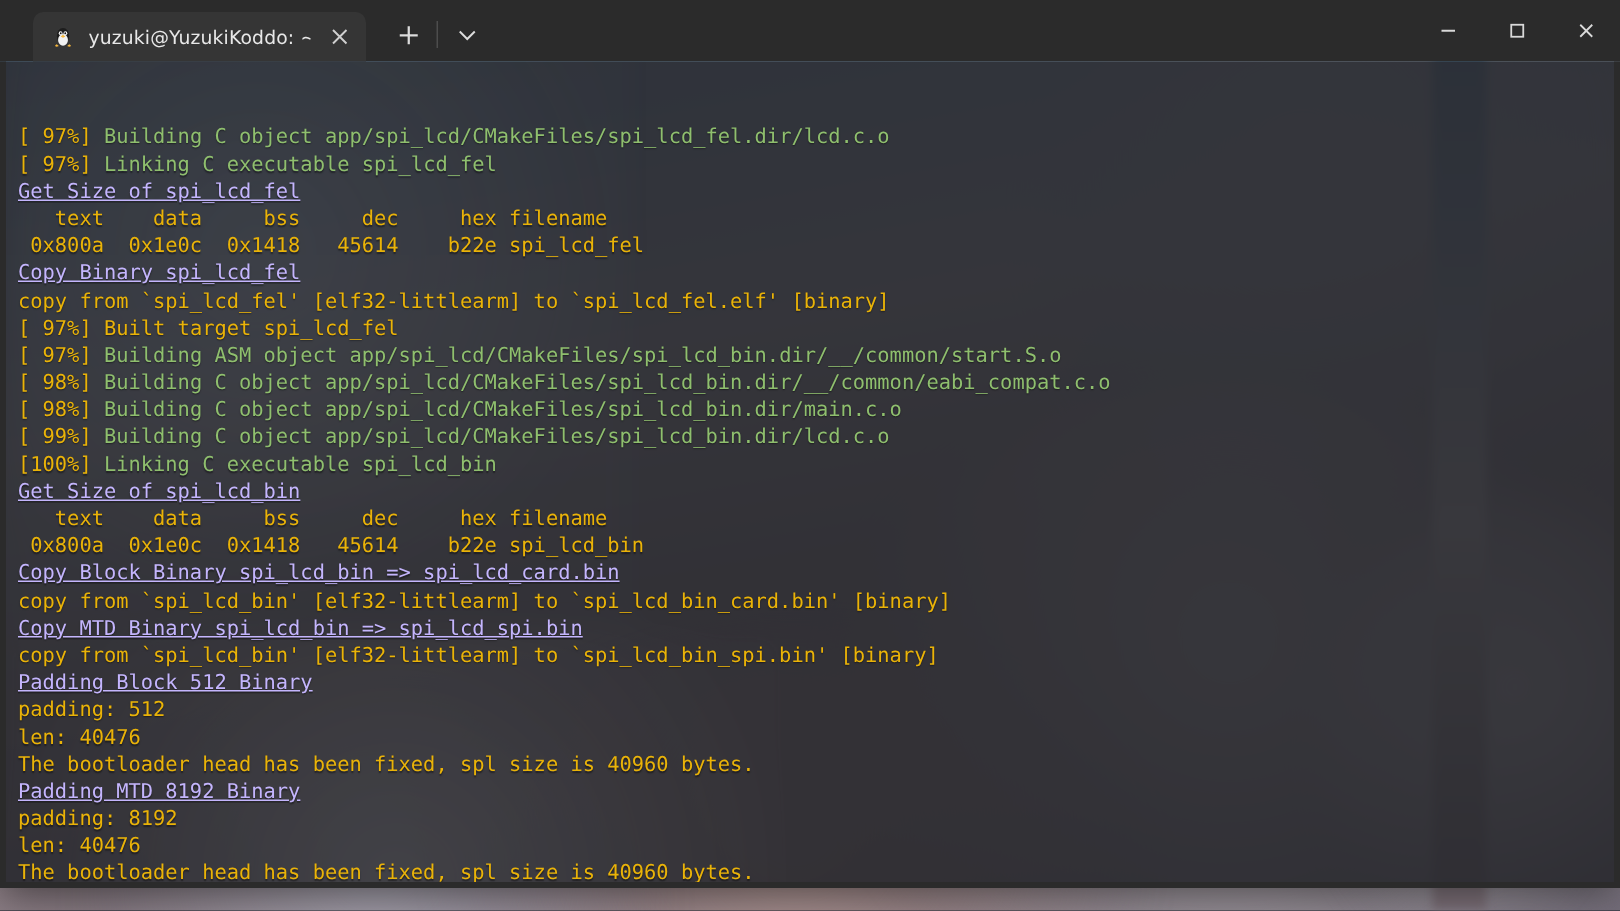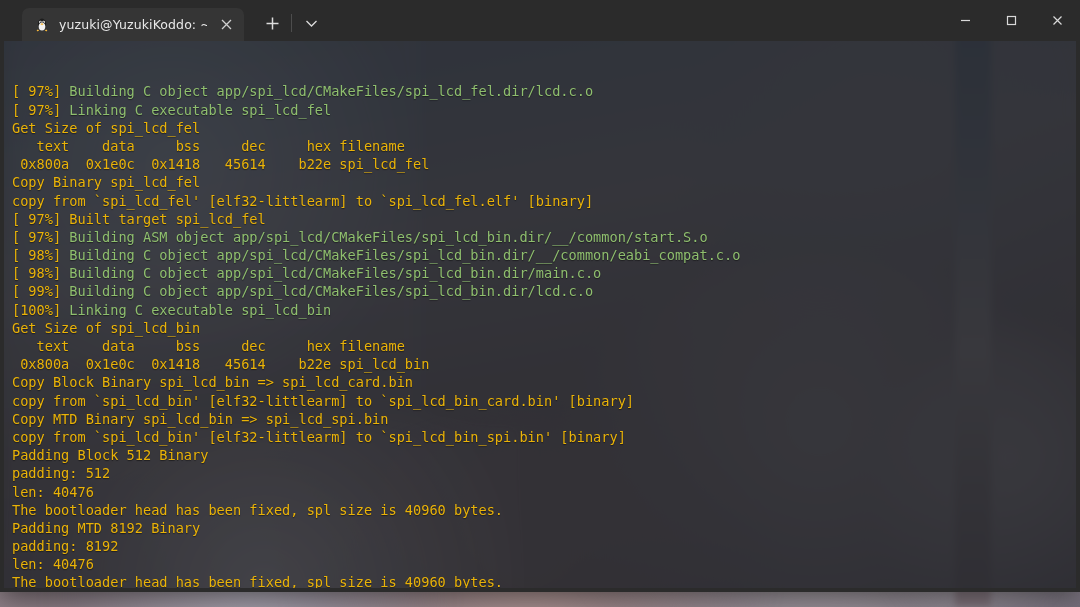--- a/index.html
+++ b/index.html
@@ -147,21 +147,21 @@
     font-size: 13.6px;
     line-height: 18.2px;
     letter-spacing: 0px;
     white-space: pre;
     color: #e4e4e4;
     text-shadow: 0 1px 1px rgba(0,0,0,.45);
   }
   .line { height: 18.2px; }
   .fg-white  { color: #eab308; }
   .fg-green  { color: #8fbf6e; text-align: right; }
-  .fg-cyan   { color: #eab308; }
+  .fg-cyan   { color: #c4b5fd; text-decoration: underline; }
 </style>
 </head>
 <body>
 
 <div id="desktop">
   <div class="wp-shape wp1"></div>
   <div class="wp-shape wp2"></div>
   <div class="wp-shape wp3"></div>
   <div class="wp-shape wp4"></div>
   <div class="wp-shape wp5"></div>

